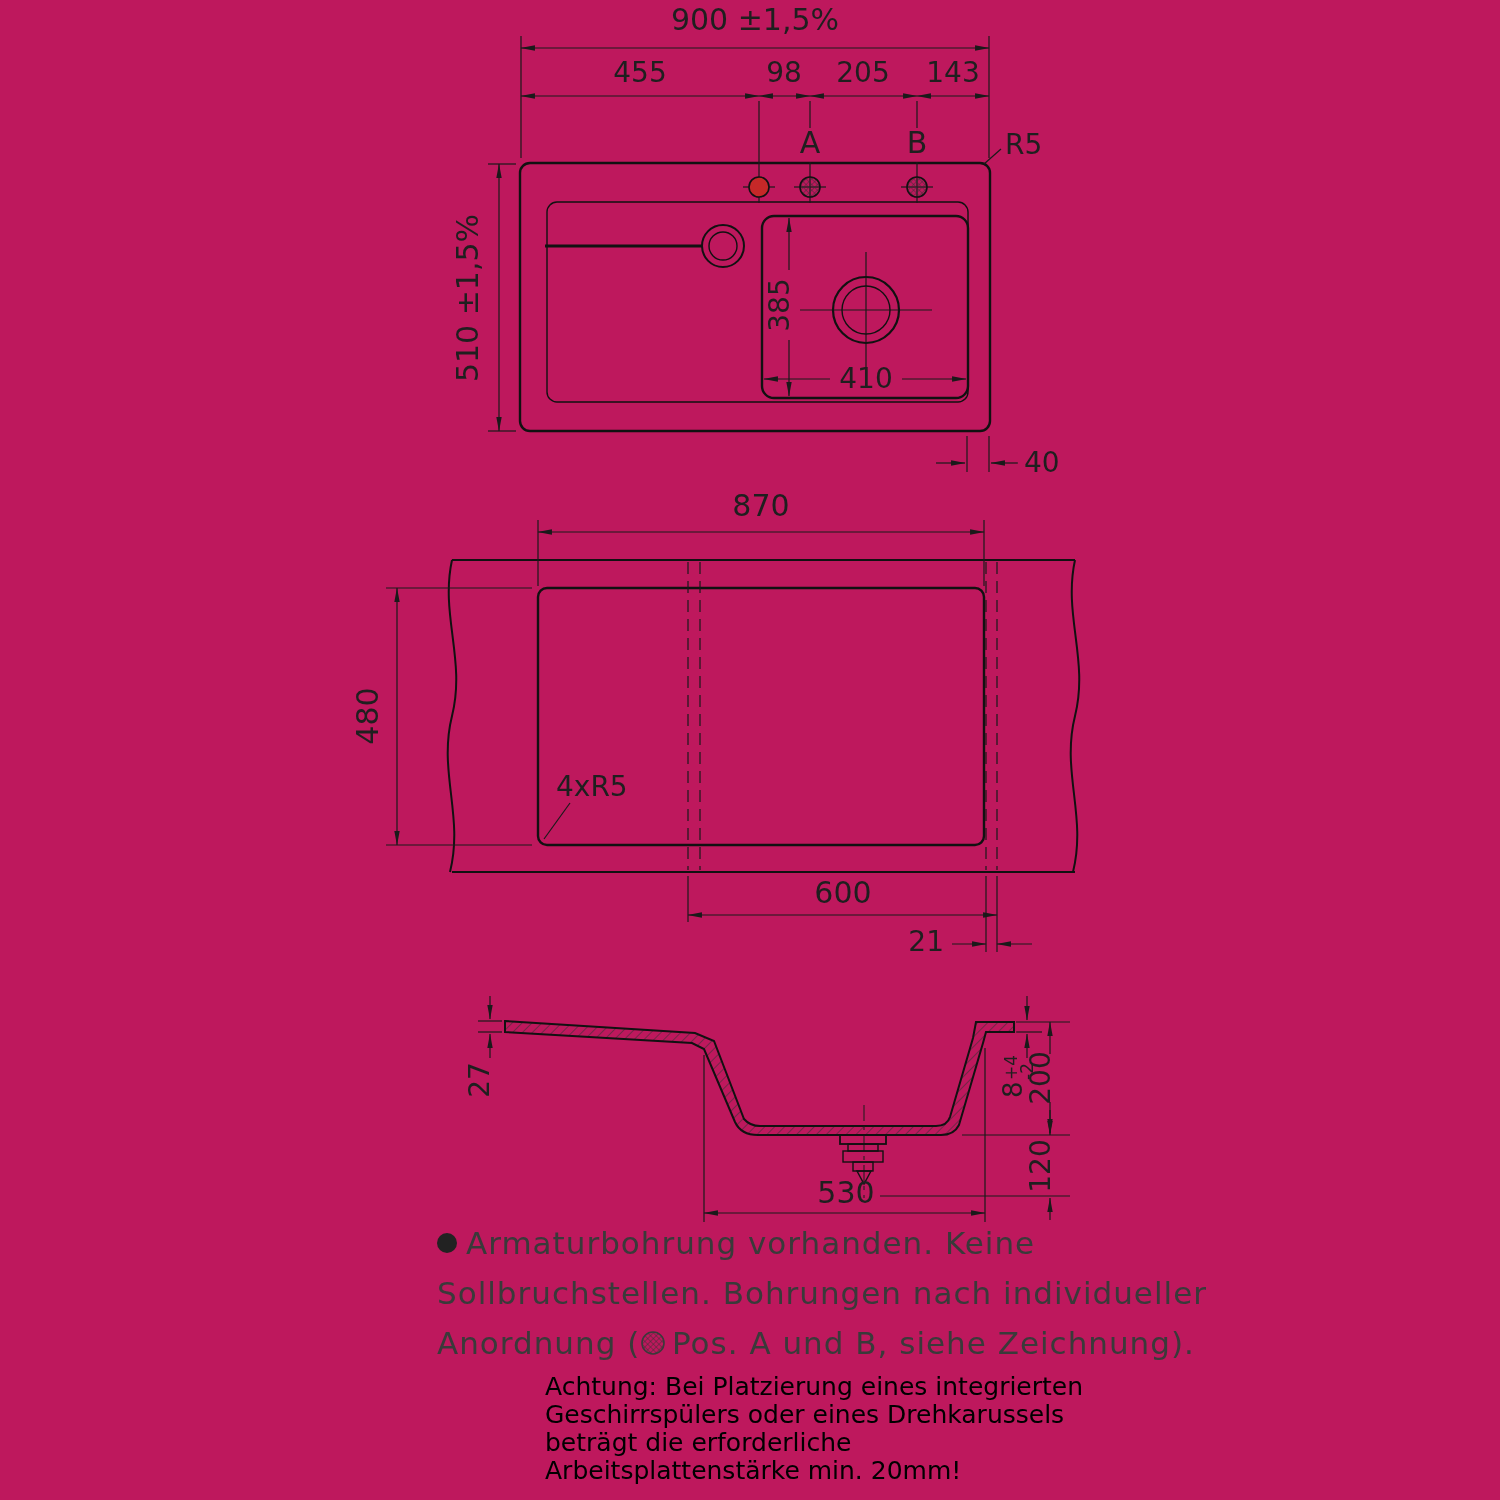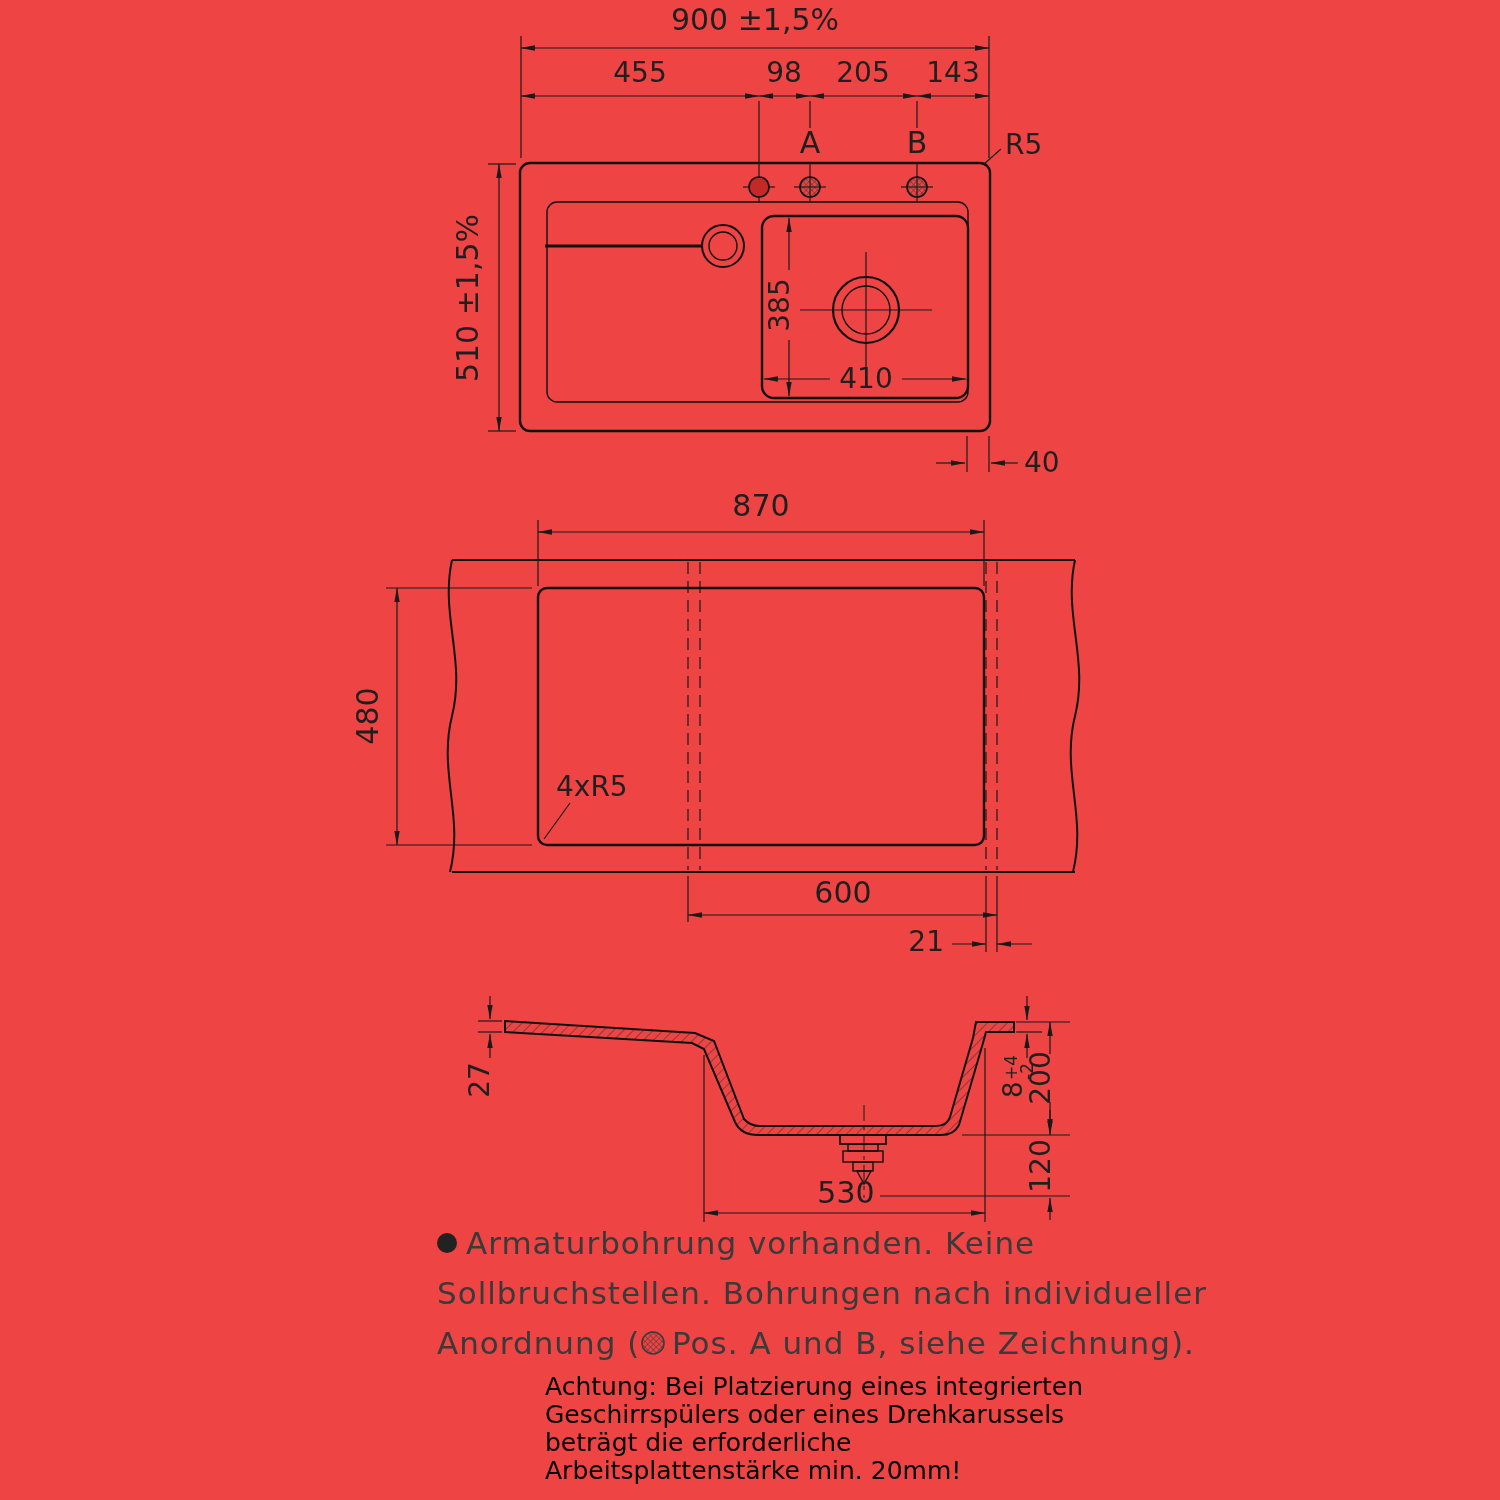--- a/index.html
+++ b/index.html
@@ -1,16 +1,16 @@
 <!DOCTYPE html>
 <html><head>
 <meta charset="utf-8">
 <style>
   html,body { margin:0; padding:0; background:#ffffff; }
-  .stage { position:relative; width:1500px; height:1500px; background:#ef4444; }
+  .stage { position:relative; width:1500px; height:1500px; background:#be185d; }
   svg text { font-family:"DejaVu Sans", sans-serif; fill:#1f1f1f; }
   text.s28 { font-size:28px; }
   text.s30 { font-size:30px; }
   text.s26 { font-size:26px; }
   text.s17 { font-size:17px; }
   text.note1 { font-size:31px; letter-spacing:1px; fill:#3a3a3a; }
   text.note2 { font-size:25px; fill:#000; }
   .g2 { stroke:#111; stroke-width:2.4; fill:none; }
   .g1 { stroke:#111; stroke-width:1.4; fill:none; }
   .d  { stroke:#1a1a1a; stroke-width:1.2; fill:none; }

